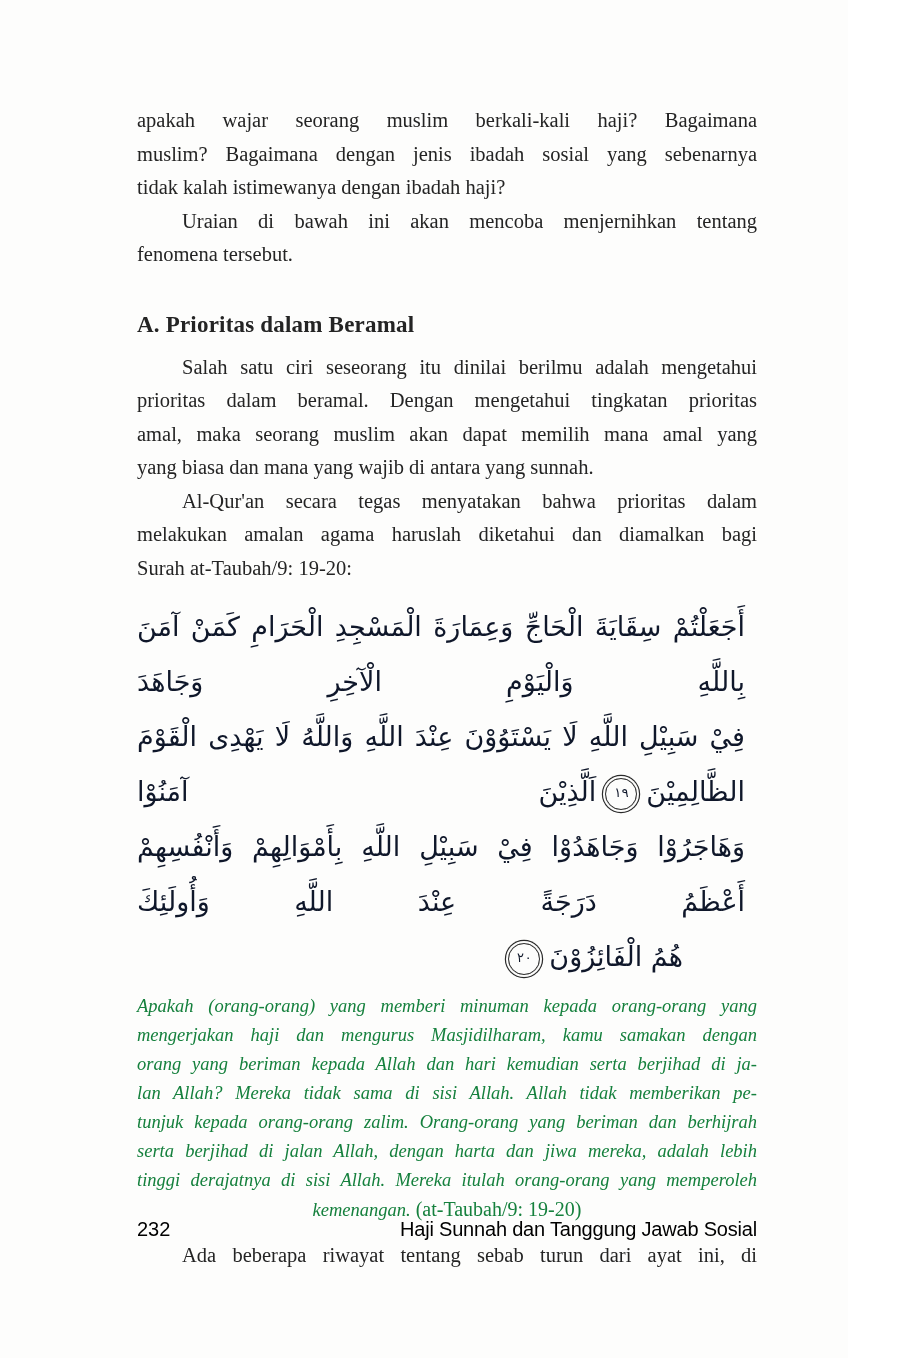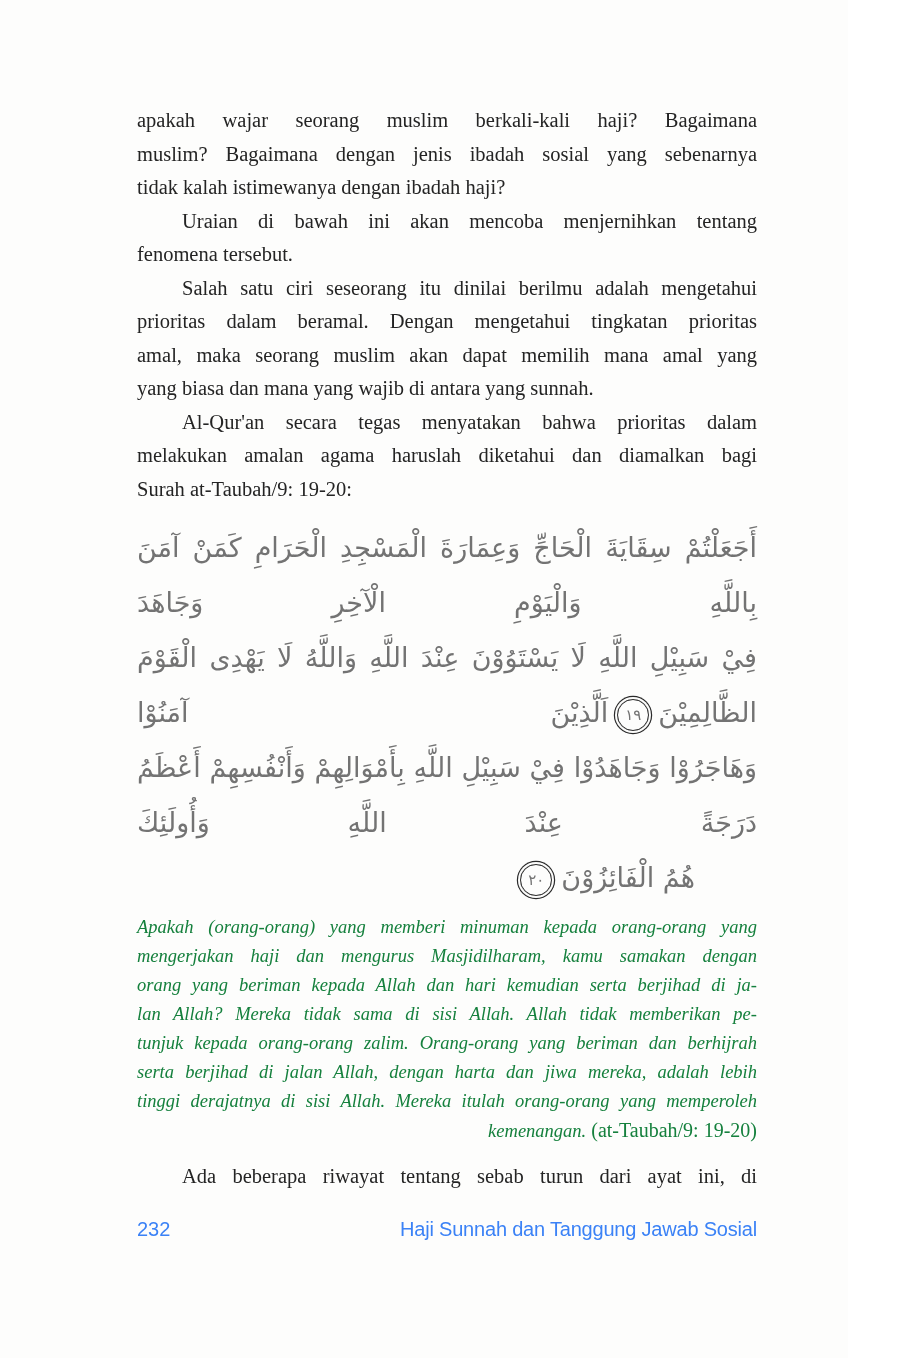--- a/index.html
+++ b/index.html
@@ -31,63 +31,63 @@
     line-height:33px;
     letter-spacing:0.2px;
   }
 
   
   .quran {
     direction:rtl;
     font-family:"DejaVu Sans", sans-serif;
     font-size:27px;
     line-height:55px;
-    margin:14px 0 6px 0;
-    color:#737373;
+    margin:14px 12px 6px 0;
+    color:#0f172a;
   }
   .q-line { text-align:justify; text-align-last:justify; }
   .q-line.q-last { text-align-last:right; padding-left:0; padding-right:62px; }
   .ayah-marker {
     display:inline-flex;
     align-items:center; justify-content:center;
     width:30px; height:30px;
     border:1.5px solid #2a2a2a;
     border-radius:50%;
     box-shadow:0 0 0 2px #fdfdfc, 0 0 0 3.2px #2a2a2a;
     margin:0 9px;
     vertical-align:middle;
   }
-  .ayah-num { font-size:15px; line-height:1; font-family:Liberation Sans, sans-serif; }
+  .ayah-num { font-size:13px; line-height:1; font-family:Liberation Mono, monospace; }
 
   
   .trans {
     font-style:italic;
     font-size:18.5px;
     line-height:29px;
     margin-top:8px;
     color:#15803d;
   }
   .trans-lines .line { text-align:justify; text-align-last:justify; }
   .trans-lines .line.last { text-align-last:justify; }
-  .t-last { text-align:right; }
+  .t-last { text-align:center; }
   .t-last .rm { font-style:normal; font-size:20px; }
 
   .para.p5 { margin-top:14px; }
 
   
   .footer {
     position:absolute;
     left:137px; top:1218px;
     width:620px;
     display:flex;
     justify-content:space-between;
     align-items:flex-end;
     font-family:"Liberation Sans", sans-serif;
     font-size:20px;
-    color:#3b82f6;
+    color:#000000;
   }
   .footer .page-num { font-size:20px; }
   .footer .book-title { letter-spacing:-0.2px; }
 </style>
 </head>
 <body>
 
 <div class="page">
   <div class="col">
     <div class="spacer-top"></div>
@@ -96,20 +96,21 @@
         <div class="line">apakah wajar seorang muslim berkali-kali haji? Bagaimana</div>
         <div class="line">muslim? Bagaimana dengan jenis ibadah sosial yang sebenarnya</div>
         <div class="line last">tidak kalah istimewanya dengan ibadah haji?</div>
       </div>
 
     <div class="para indent">
         <div class="line">Uraian di bawah ini akan mencoba menjernihkan tentang</div>
         <div class="line last">fenomena tersebut.</div>
       </div>
 
+    <div class="heading">A. Prioritas dalam Beramal</div>
 
     <div class="para indent">
         <div class="line">Salah satu ciri seseorang itu dinilai berilmu adalah mengetahui</div>
         <div class="line">prioritas dalam beramal. Dengan mengetahui tingkatan prioritas</div>
         <div class="line">amal, maka seorang muslim akan dapat memilih mana amal yang</div>
         <div class="line last">yang biasa dan mana yang wajib di antara yang sunnah.</div>
       </div>
 
     <div class="para indent">
         <div class="line">Al-Qur'an secara tegas menyatakan bahwa prioritas dalam</div>

